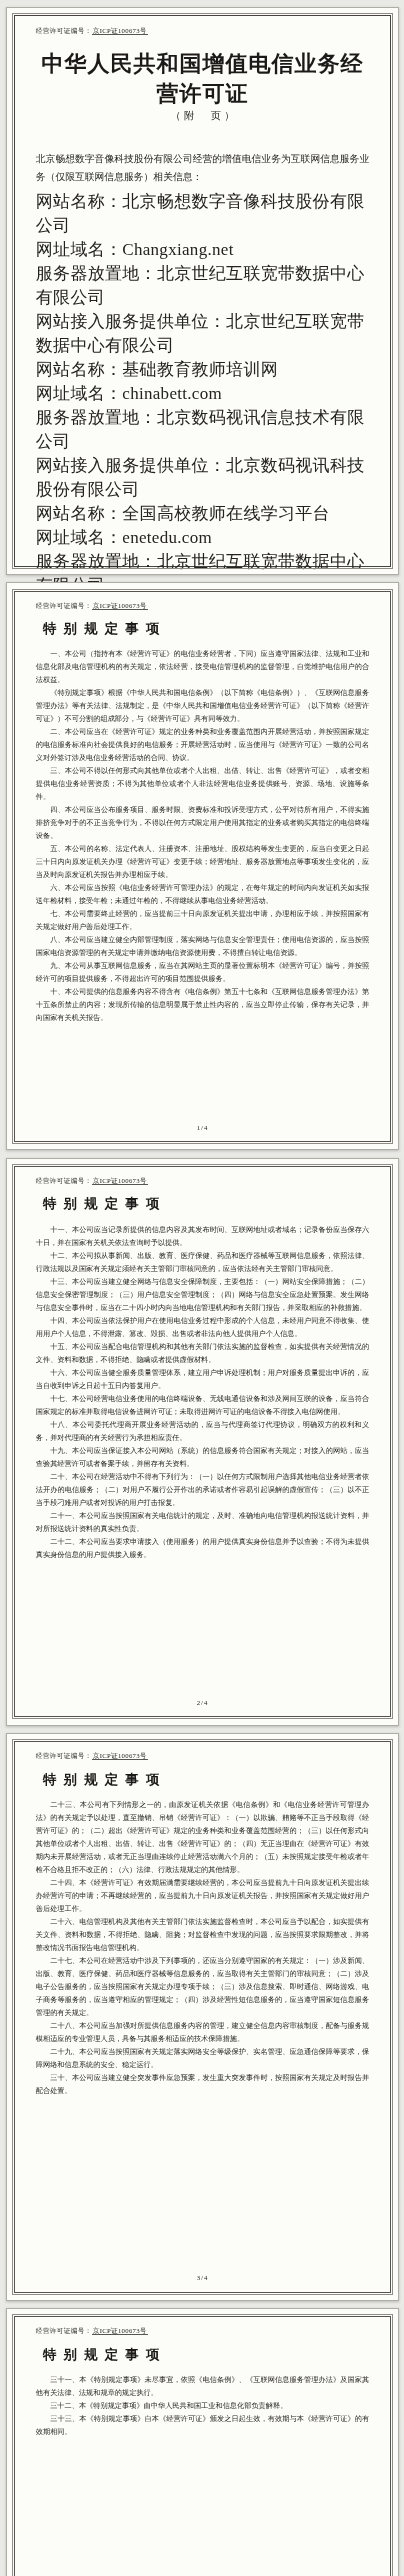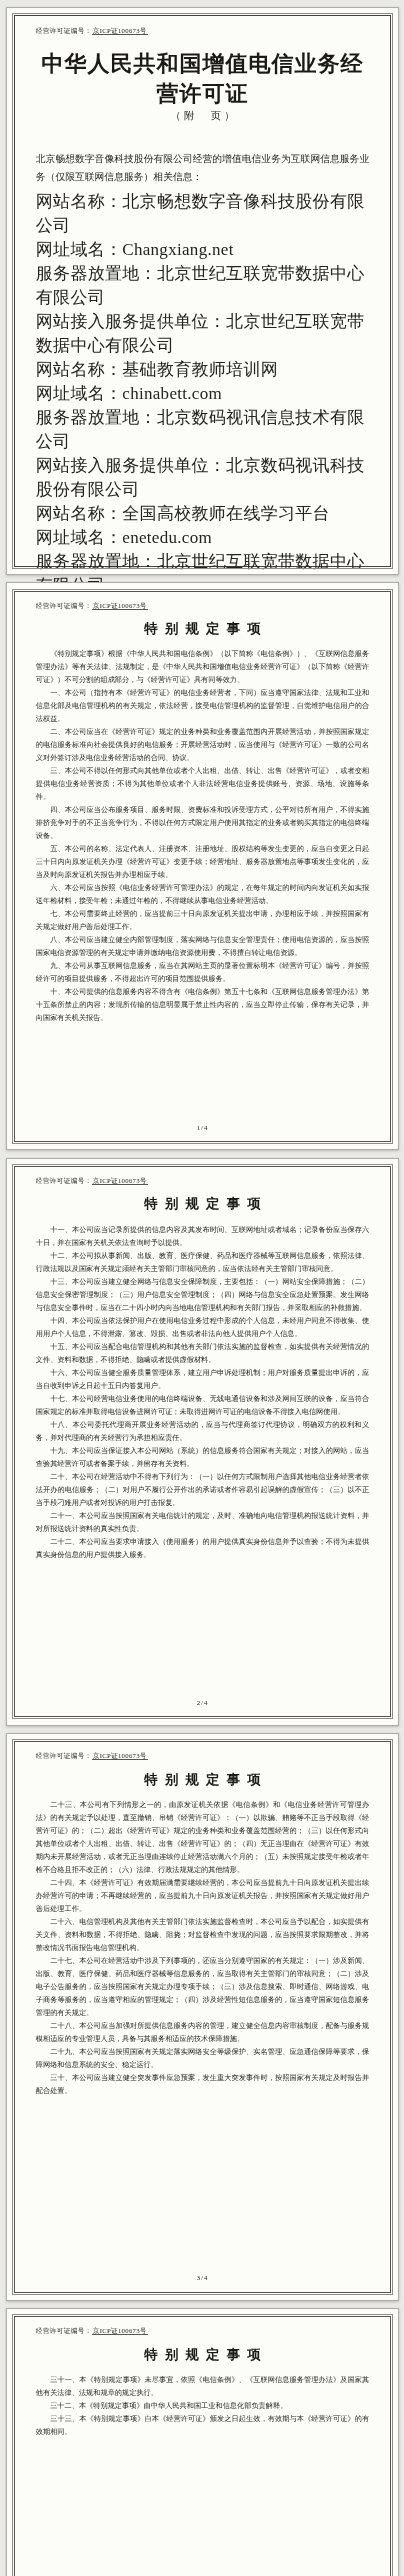--- a/index.html
+++ b/index.html
@@ -20,21 +20,21 @@
     padding:10.3px 20.6px 0;
   }
   .cert .frame{border-width:1.5px;border-color:#454440}
   .lic{font-size:6.7px;letter-spacing:0.3px;color:#1f1e1c}
   .lic .num{border-bottom:0.5px solid #555;padding:0 1px}
   .cert-title{margin:13.4px 0 0;text-align:center;font-size:22px;font-weight:bold;letter-spacing:1px;color:#1b1a18}
   .cert-sub{margin-top:0;text-align:center;font-size:10.3px;letter-spacing:3.1px;text-indent:3.1px}
   .cert-intro{margin-top:27px;font-size:9.8px;line-height:17.5px;text-align:justify}
   .fields{margin-top:5.2px}
   .field-line{font-size:17px;line-height:24px;letter-spacing:0.3px}
-  .sp-title{margin:9.3px 0 10.3px;text-align:center;font-size:13.4px;font-weight:bold;letter-spacing:7.2px;text-indent:7.2px;color:#1b1a18}
+  .sp-title{margin:9.3px 0 10.3px;text-align:left;font-size:13.4px;font-weight:bold;letter-spacing:7.2px;text-indent:7.2px;color:#1b1a18}
   .sp-body p{font-size:7.2px;line-height:13px;text-align:justify;text-indent:2em;margin:0}
   .pageno{position:absolute;bottom:10.3px;left:0;right:0;text-align:center;font-size:6.7px;letter-spacing:1px}
 </style>
 </head>
 <body>
 
 <div class="canvas">
 
   <div class="page cert">
     <div class="frame">
@@ -60,22 +60,22 @@
         </div>
     </div>
   </div>
 
   <div id="special-pages-host">
       <div class="page">
         <div class="frame">
           <div class="lic"><span>经营许可证编号：</span><span class="num">京ICP证100673号</span></div>
           <div class="sp-title">特别规定事项</div>
           <div class="sp-body">
+            <p>一、本公司（指持有本《经营许可证》的电信业务经营者，下同）应当遵守国家法律、法规和工业和信息化部及电信管理机构的有关规定，依法经营，接受电信管理机构的监督管理，自觉维护电信用户的合法权益。</p>
             <p>《特别规定事项》根据《中华人民共和国电信条例》（以下简称《电信条例》）、《互联网信息服务管理办法》等有关法律、法规制定，是《中华人民共和国增值电信业务经营许可证》（以下简称《经营许可证》）不可分割的组成部分，与《经营许可证》具有同等效力。</p>
-            <p>一、本公司（指持有本《经营许可证》的电信业务经营者，下同）应当遵守国家法律、法规和工业和信息化部及电信管理机构的有关规定，依法经营，接受电信管理机构的监督管理，自觉维护电信用户的合法权益。</p>
             <p>二、本公司应当在《经营许可证》规定的业务种类和业务覆盖范围内开展经营活动，并按照国家规定的电信服务标准向社会提供良好的电信服务；开展经营活动时，应当使用与《经营许可证》一致的公司名义对外签订涉及电信业务经营活动的合同、协议。</p>
             <p>三、本公司不得以任何形式向其他单位或者个人出租、出借、转让、出售《经营许可证》，或者变相提供电信业务经营资质；不得为其他单位或者个人非法经营电信业务提供账号、资源、场地、设施等条件。</p>
             <p>四、本公司应当公布服务项目、服务时限、资费标准和投诉受理方式，公平对待所有用户，不得实施排挤竞争对手的不正当竞争行为，不得以任何方式限定用户使用其指定的业务或者购买其指定的电信终端设备。</p>
             <p>五、本公司的名称、法定代表人、注册资本、注册地址、股权结构等发生变更的，应当自变更之日起三十日内向原发证机关办理《经营许可证》变更手续；经营地址、服务器放置地点等事项发生变化的，应当及时向原发证机关报告并办理相应手续。</p>
             <p>六、本公司应当按照《电信业务经营许可管理办法》的规定，在每年规定的时间内向发证机关如实报送年检材料，接受年检；未通过年检的，不得继续从事电信业务经营活动。</p>
             <p>七、本公司需要终止经营的，应当提前三十日向原发证机关提出申请，办理相应手续，并按照国家有关规定做好用户善后处理工作。</p>
             <p>八、本公司应当建立健全内部管理制度，落实网络与信息安全管理责任；使用电信资源的，应当按照国家电信资源管理的有关规定申请并缴纳电信资源使用费，不得擅自转让电信资源。</p>
             <p>九、本公司从事互联网信息服务，应当在其网站主页的显著位置标明本《经营许可证》编号，并按照经许可的项目提供服务，不得超出许可的项目范围提供服务。</p>
             <p>十、本公司提供的信息服务内容不得含有《电信条例》第五十七条和《互联网信息服务管理办法》第十五条所禁止的内容；发现所传输的信息明显属于禁止性内容的，应当立即停止传输，保存有关记录，并向国家有关机关报告。</p>
           </div>

